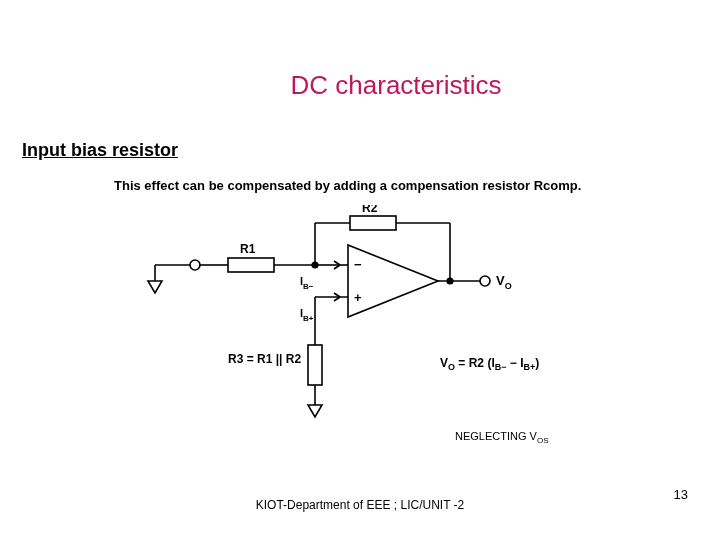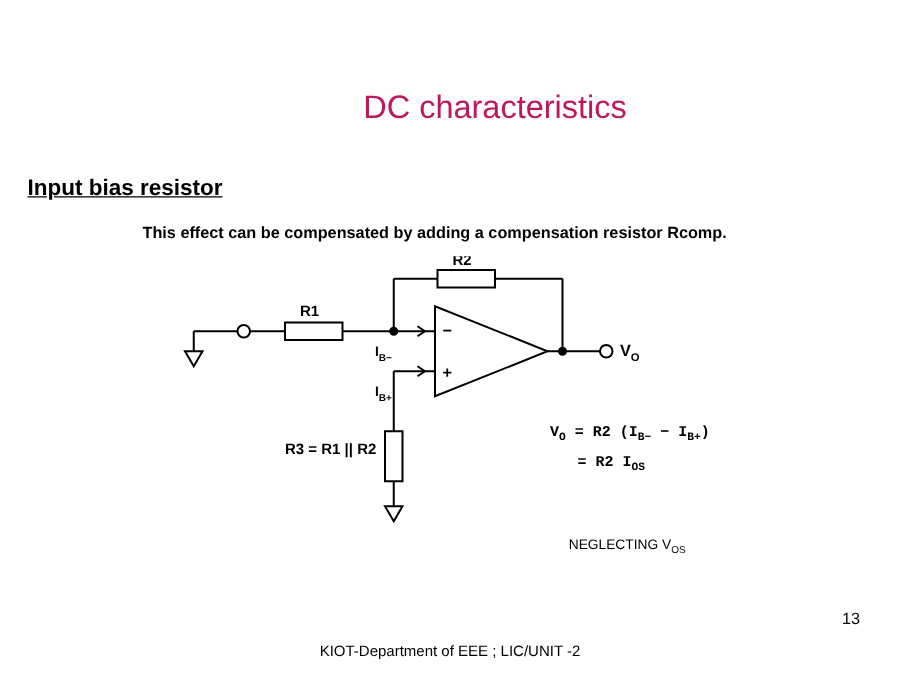--- a/index.html
+++ b/index.html
@@ -40,25 +40,25 @@
   }
   .circuit {
     position: absolute;
     top: 205px;
     left: 140px;
     width: 440px;
     height: 260px;
   }
   .eqs {
     position: absolute;
-    top: 335px;
+    top: 352px;
     left: 440px;
     font-size: 12px;
     font-weight: bold;
-    font-family: Liberation Mono, monospace;
+    font-family: Liberation Sans, sans-serif;
     line-height: 1.9;
   }
   .eqs sub { font-size: 9px; }
   .neglect {
     position: absolute;
     top: 430px;
     left: 455px;
     font-size: 11px;
     font-weight: normal;
   }
@@ -71,21 +71,21 @@
     font-weight: bold;
   }
   .pagenum {
     position: absolute;
     bottom: 38px;
     right: 32px;
     font-size: 13px;
   }
   .footer {
     position: absolute;
-    bottom: 12px;
+    bottom: 28px;
     left: 0;
     width: 720px;
     text-align: center;
     font-size: 12px;
   }
 </style>
 </head>
 <body>
 
 <div class="title">DC characteristics</div>
@@ -145,19 +145,18 @@
   <text x="214" y="64" font-size="13" font-weight="bold" font-family="Arial">−</text>
   <text x="214" y="97" font-size="13" font-weight="bold" font-family="Arial">+</text>
   <text x="356" y="80" font-size="13" font-weight="bold" font-family="Arial"><tspan>V</tspan><tspan dy="4" font-size="9">O</tspan></text>
 </svg>
 </div>
 
 <div class="r3label">R3 = R1 || R2</div>
 
 <div class="eqs">
   <div><span>V</span><sub>O</sub><span> = R2 (I</span><sub>B−</sub><span> − I</span><sub>B+</sub><span>)</span></div>
-  <div style="padding-left:22px;"><span>= R2 I</span><sub>OS</sub></div>
 </div>
 
 <div class="neglect"><span>NEGLECTING V</span><sub>OS</sub></div>
 
 <div class="pagenum">13</div>
 <div class="footer">KIOT-Department of EEE ; LIC/UNIT -2</div>
 
 </body></html>

